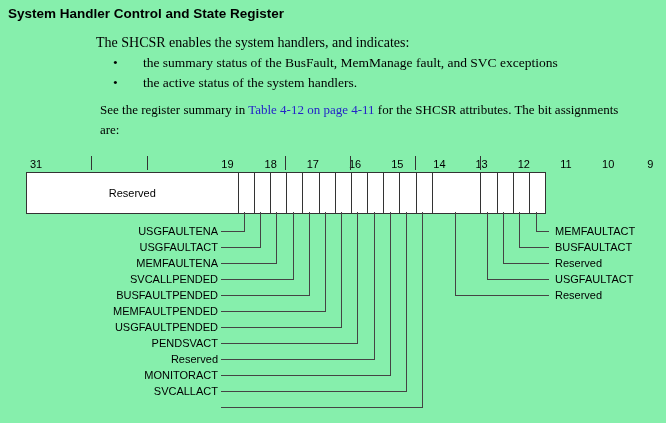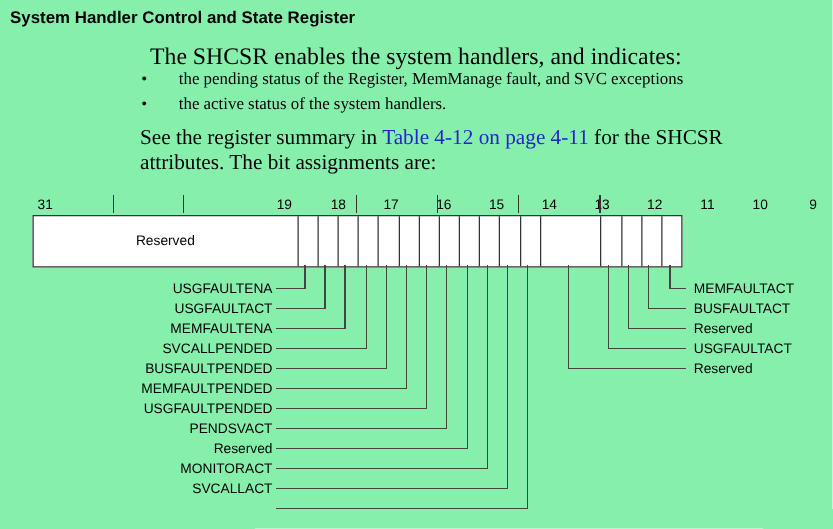--- a/index.html
+++ b/index.html
@@ -2,26 +2,26 @@
 <html><head>
 <meta charset="utf-8">
 <style>
   html,body{margin:0;padding:0;background:#fff;}
   .page{position:relative;width:666px;height:423px;background:#86efac;overflow:hidden;
         font-family:"Liberation Serif",serif;color:#000;}
 
   .title{position:absolute;left:8px;top:6px;margin:0;
          font:bold 13.5px "Liberation Sans",sans-serif;color:#000;letter-spacing:0;}
 
-  .lead{position:absolute;left:120px;top:35px;font-size:19px;}
+  .lead{position:absolute;left:96px;top:35px;font-size:14px;}
   .bullet{position:absolute;left:113px;display:flex;font-size:13.5px;}
   .b1{top:55px}
   .b2{top:75px}
   .dot{width:30px;}
-  .para{position:absolute;left:112px;top:100px;width:522px;font-size:17px;line-height:20px;}
+  .para{position:absolute;left:100px;top:100px;width:522px;font-size:13px;line-height:20px;}
   .link{text-decoration:none;cursor:pointer;}
 
   .diagram{position:absolute;left:0;top:150px;width:666px;height:273px;}
 
   .numrow{position:absolute;left:26px;top:4px;height:16px;display:flex;align-items:flex-end;
           font:11px "Liberation Sans",sans-serif;gap:26px;}
   .ncell{display:flex;justify-content:center;box-sizing:border-box;}
   .w-res{width:210.6px;justify-content:space-between;padding:0 3px 0 4px;}
   .w-bit{width:16.2px;}
   .w-mid{width:48.6px;justify-content:space-between;padding:0 8px 0 5px;}
@@ -46,21 +46,21 @@
 <body>
 
 <div class="page">
 
   <h1 class="title">System Handler Control and State Register</h1>
 
   <div class="lead">The SHCSR enables the system handlers, and indicates:</div>
 
   <div class="bullet b1">
     <span class="dot">•</span>
-    <span>the pending status of the Register, MemManage fault, and SVC exceptions</span>
+    <span>the summary status of the BusFault, MemManage fault, and SVC exceptions</span>
   </div>
   <div class="bullet b2">
     <span class="dot">•</span>
     <span>the active status of the system handlers.</span>
   </div>
 
   <div class="para"><span>See the register summary in </span><a class="link" style="color: rgb(36, 36, 200);">Table 4-12 on page 4-11</a><span> for the SHCSR attributes. The bit assignments are:</span></div>
 
   <div class="diagram">
 

